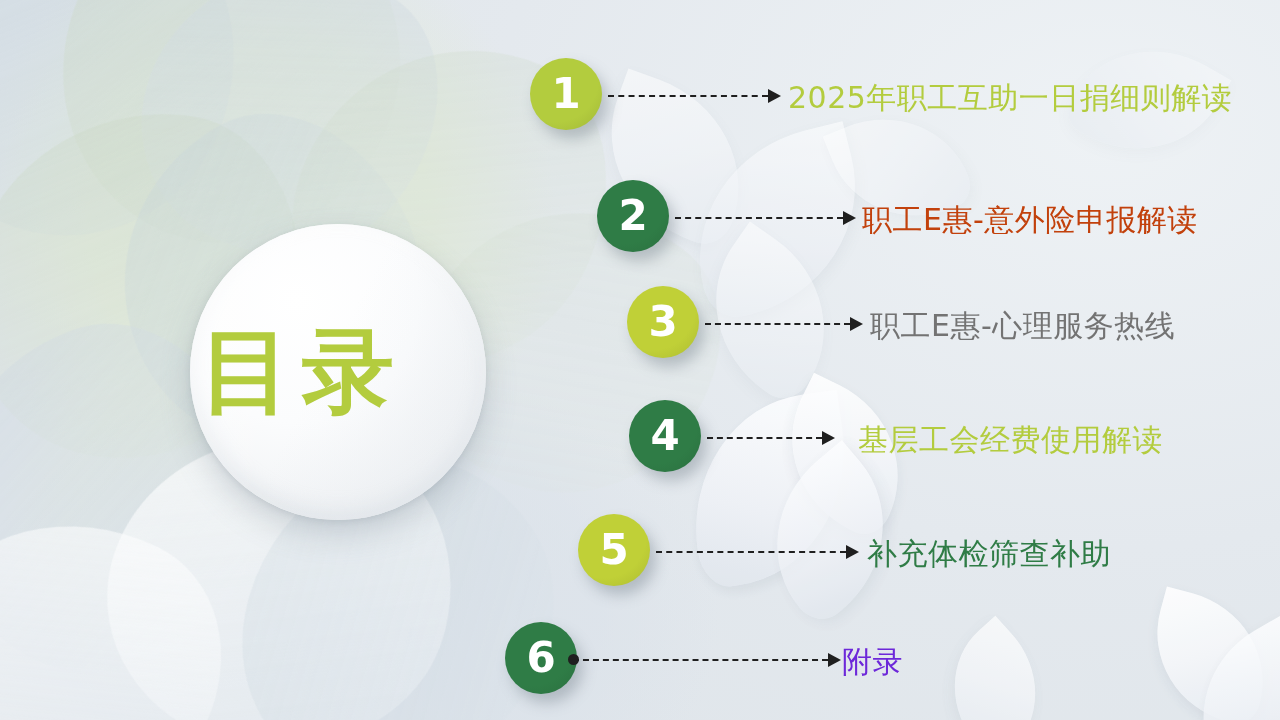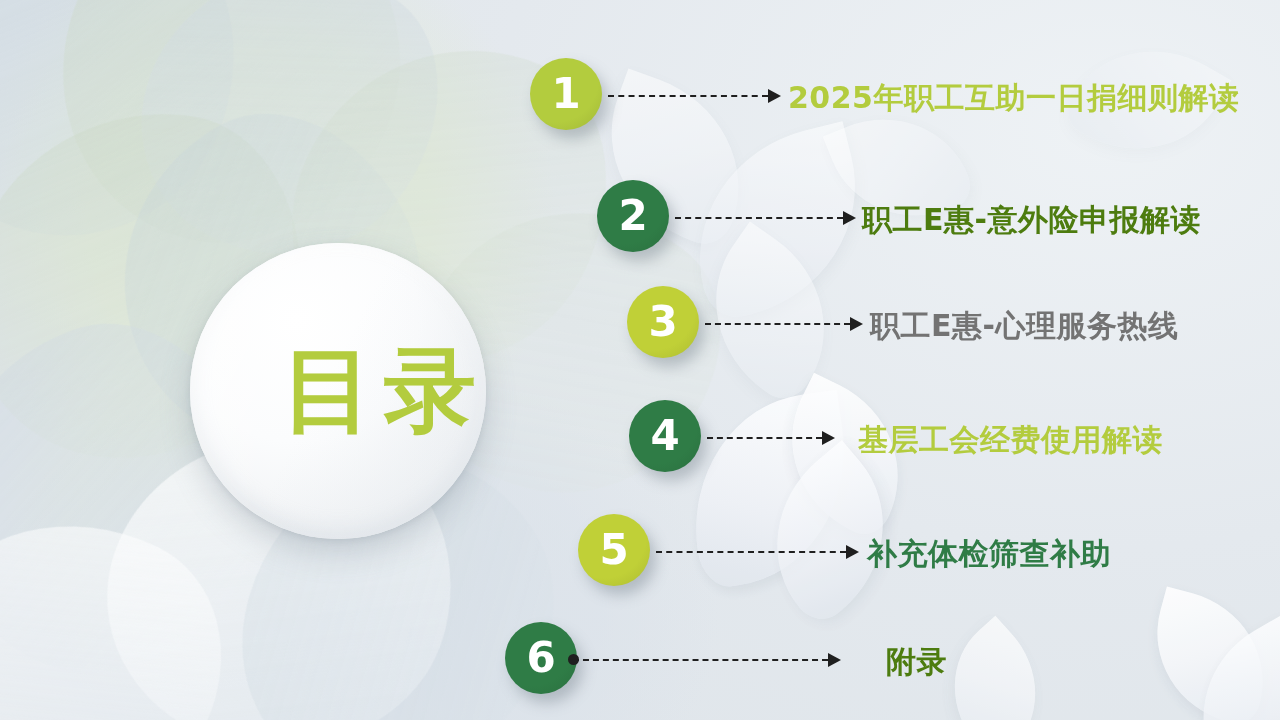--- a/index.html
+++ b/index.html
@@ -58,31 +58,31 @@
     box-shadow:2px 5px 14px rgba(120,135,150,0.14);
   }
   .leaf.alt {
     background:linear-gradient(200deg,#fdfeff 0%,#eef1f6 60%,#e0e6ed 100%);
     border-radius:78% 0 78% 18% / 78% 0 78% 22%;
   }
 
   
   #title-disc {
     position:absolute;
-    left:190px; top:243px;
+    left:190px; top:224px;
     width:296px; height:296px;
     border-radius:50%;
     background:
       radial-gradient(circle at 36% 26%, #ffffff 0%, #fbfcfd 42%, #f1f3f5 74%, #e9ecef 100%);
     box-shadow:
       0 14px 30px rgba(120,132,146,0.30),
       0 2px 6px rgba(120,132,146,0.18),
       inset 0 -8px 20px rgba(190,198,208,0.30),
       inset 0 6px 14px rgba(255,255,255,0.9);
-    display:flex; align-items:center; justify-content:flex-end;
+    display:flex; align-items:center; justify-content:flex-start;
   }
   #title-disc::after {
     content:""; position:absolute; inset:0; border-radius:50%;
     background:linear-gradient(118deg,rgba(255,255,255,0.55) 0%,rgba(255,255,255,0) 46%,rgba(222,228,234,0.35) 100%);
     pointer-events:none;
   }
   #title-text {
     position:relative; z-index:2;
     font-size:92px; font-weight:bold;
     letter-spacing:10px; text-indent:10px;
@@ -119,21 +119,21 @@
   .arrow {
     position:absolute;
     width:0; height:0;
     border-top:7px solid transparent;
     border-bottom:7px solid transparent;
     border-left:13px solid #1f1f1f;
   }
 
   .label {
     position:absolute;
-    font-size:30px; font-weight:bold;
+    font-size:30px; font-weight:normal;
     white-space:nowrap;
     font-family:"DejaVu Sans","Liberation Sans",sans-serif;
     letter-spacing:0.5px;
   }
 </style>
 </head>
 <body>
 
 <div id="slide">
 
@@ -177,21 +177,21 @@
       <div class="row">
         <div class="num-circle" style="left: 530px; top: 58px; background: radial-gradient(circle at 36% 30%, rgb(179, 204, 62) 0%, rgb(179, 204, 62) 62%, rgba(0, 0, 0, 0.1) 100%), rgb(179, 204, 62);">1</div>
         <div class="dash" style="left: 608px; top: 95px; width: 160px; border-top-color: rgb(31, 31, 31);"></div>
         <div class="arrow" style="left: 768px; top: 89px; border-left-color: rgb(31, 31, 31);"></div>
         <div class="label" style="left: 788px; top: 78px; color: rgb(179, 204, 62);">2025年职工互助一日捐细则解读</div>
       </div>
       <div class="row">
         <div class="num-circle" style="left: 597px; top: 180px; background: radial-gradient(circle at 36% 30%, rgb(47, 124, 70) 0%, rgb(47, 124, 70) 62%, rgba(0, 0, 0, 0.1) 100%), rgb(47, 124, 70);">2</div>
         <div class="dash" style="left: 675px; top: 217px; width: 168px; border-top-color: rgb(31, 31, 31);"></div>
         <div class="arrow" style="left: 843px; top: 211px; border-left-color: rgb(31, 31, 31);"></div>
-        <div class="label" style="left: 862px; top: 200px; color: #4d7c0f;">职工E惠-意外险申报解读</div>
+        <div class="label" style="left: 862px; top: 200px; color: #c2410c;">职工E惠-意外险申报解读</div>
       </div>
       <div class="row">
         <div class="num-circle" style="left: 627px; top: 286px; background: radial-gradient(circle at 36% 30%, rgb(192, 208, 55) 0%, rgb(192, 208, 55) 62%, rgba(0, 0, 0, 0.1) 100%), rgb(192, 208, 55);">3</div>
         <div class="dash" style="left: 705px; top: 323px; width: 145px; border-top-color: rgb(31, 31, 31);"></div>
         <div class="arrow" style="left: 850px; top: 317px; border-left-color: rgb(31, 31, 31);"></div>
         <div class="label" style="left: 870px; top: 306px; color: #737373;">职工E惠-心理服务热线</div>
       </div>
       <div class="row">
         <div class="num-circle" style="left: 629px; top: 400px; background: radial-gradient(circle at 36% 30%, rgb(47, 124, 70) 0%, rgb(47, 124, 70) 62%, rgba(0, 0, 0, 0.1) 100%), rgb(47, 124, 70);">4</div>
         <div class="dash" style="left: 707px; top: 437px; width: 115px; border-top-color: rgb(31, 31, 31);"></div>
@@ -202,17 +202,17 @@
         <div class="num-circle" style="left: 578px; top: 514px; background: radial-gradient(circle at 36% 30%, rgb(192, 208, 55) 0%, rgb(192, 208, 55) 62%, rgba(0, 0, 0, 0.1) 100%), rgb(192, 208, 55);">5</div>
         <div class="dash" style="left: 656px; top: 551px; width: 190px; border-top-color: rgb(31, 31, 31);"></div>
         <div class="arrow" style="left: 846px; top: 545px; border-left-color: rgb(31, 31, 31);"></div>
         <div class="label" style="left: 867px; top: 534px; color: rgb(47, 124, 70);">补充体检筛查补助</div>
       </div>
       <div class="row">
         <div class="num-circle" style="left: 505px; top: 622px; background: radial-gradient(circle at 36% 30%, rgb(47, 124, 70) 0%, rgb(47, 124, 70) 62%, rgba(0, 0, 0, 0.1) 100%), rgb(47, 124, 70);">6</div>
         <div class="dash-dot" style="left: 568px; top: 654px; background: rgb(31, 31, 31);"></div>
         <div class="dash" style="left: 573px; top: 659px; width: 255px; border-top-color: rgb(31, 31, 31);"></div>
         <div class="arrow" style="left: 828px; top: 653px; border-left-color: rgb(31, 31, 31);"></div>
-        <div class="label" style="left: 886px; top: 642px; color: #4d7c0f;">附录</div>
+        <div class="label" style="left: 842px; top: 642px; color: #6d28d9;">附录</div>
       </div>
     </div>
 
 </div>
 
 </body></html>

